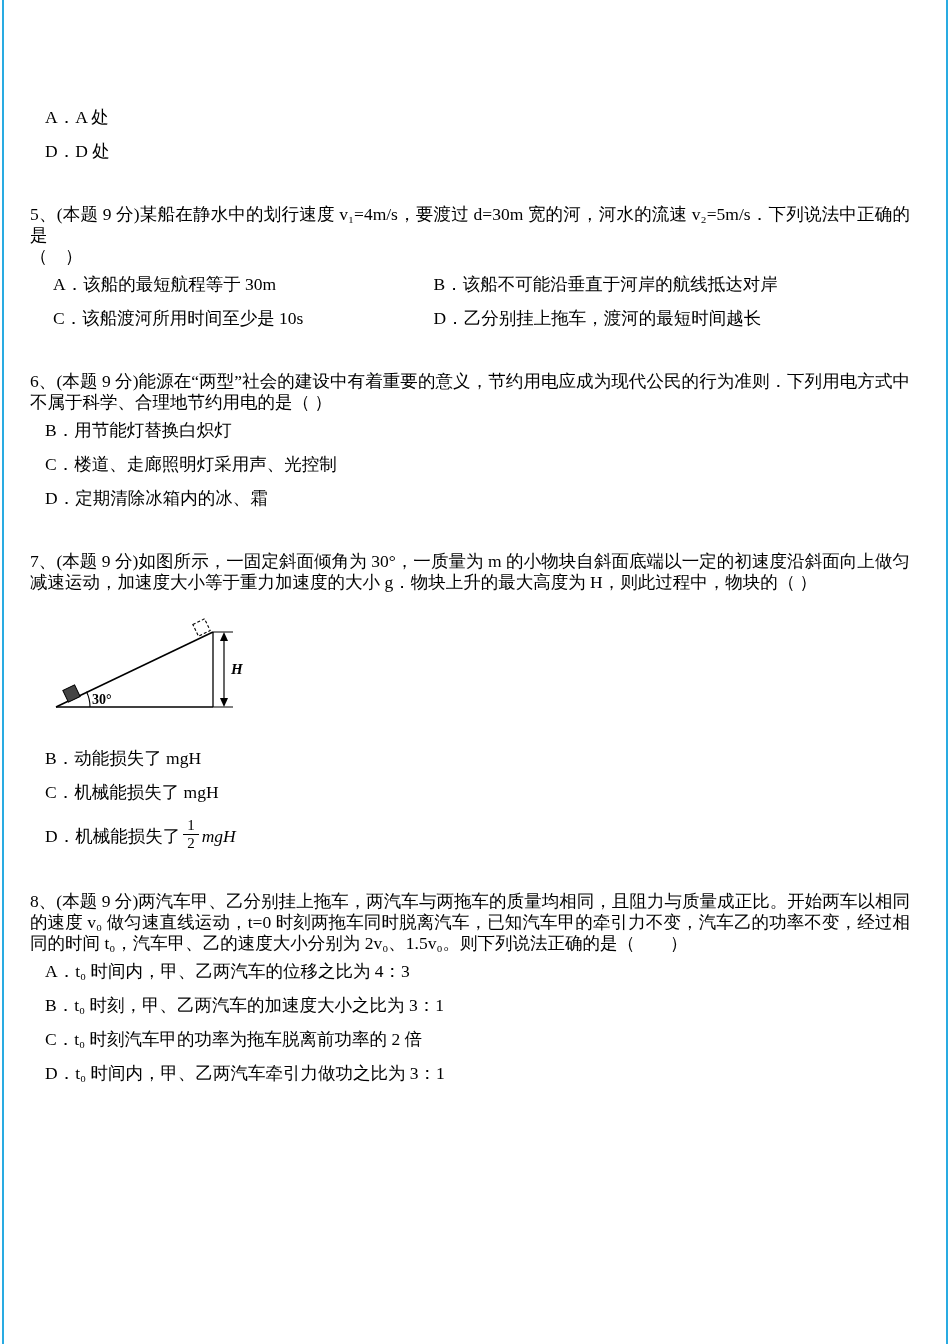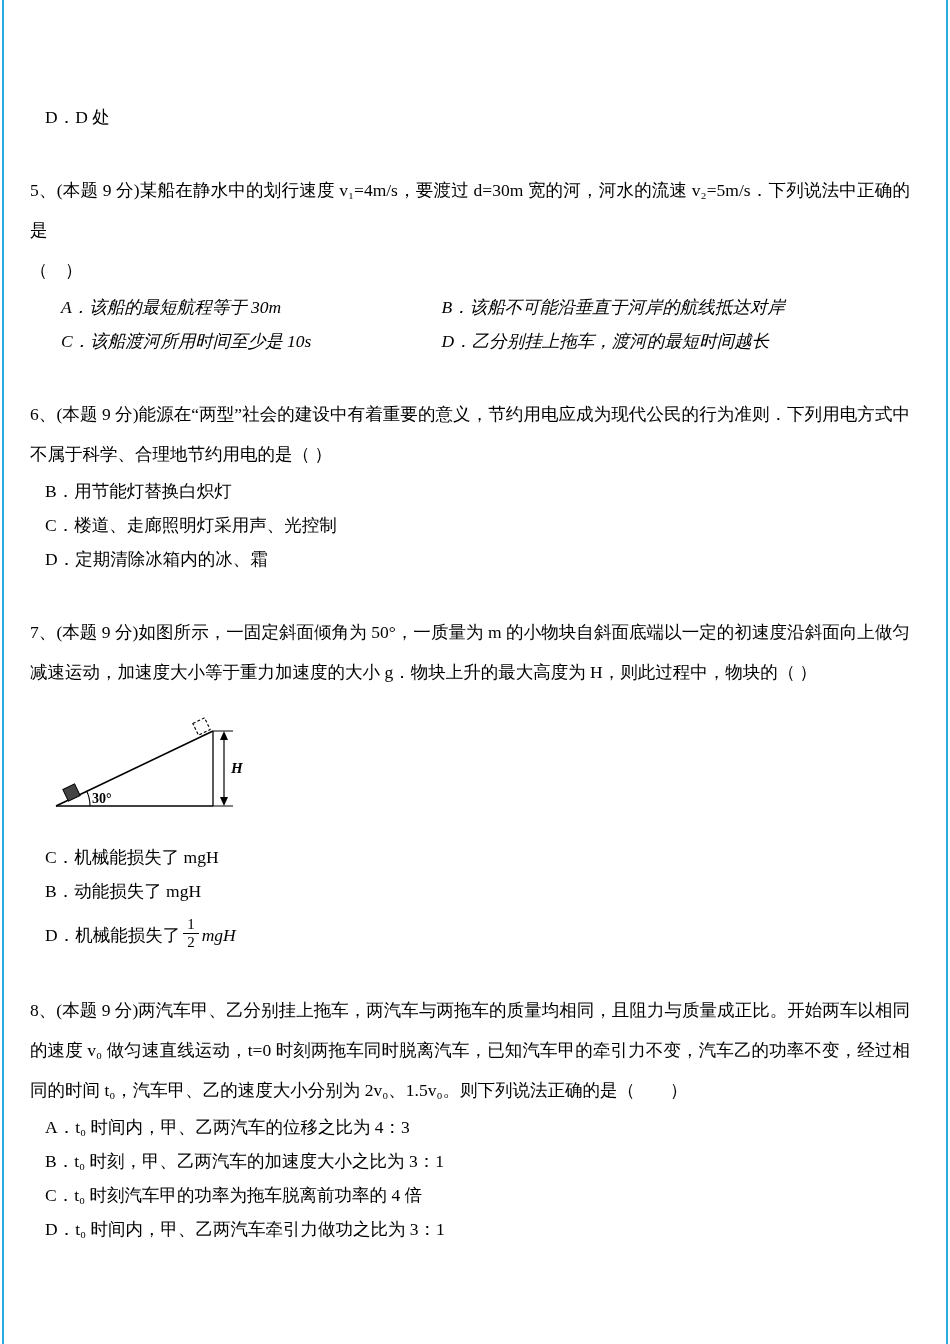--- a/index.html
+++ b/index.html
@@ -23,37 +23,37 @@
   .edge-line.left  { left: 2px; }
   .edge-line.right { right: 2px; }
 
   .content {
     padding: 100px 40px 20px 30px;
   }
 
   section { margin-bottom: 8px; }
 
   .stem {
-    line-height: 40px;
+    line-height: 21px;
     text-align: justify;
     white-space: pre-line;
     margin-top: 36px;
   }
 
   .opt-list .option {
     line-height: 34px;
     margin-left: 15px;
   }
 
   .two-col {
     display: grid;
     grid-template-columns: 44% 56%;
     margin-left: 15px;
   }
-  .two-col .option { line-height: 34px; margin-left: 16px; font-style: italic; }
+  .two-col .option { line-height: 34px; margin-left: 8px; }
 
   .diagram {
     margin: 14px 0 16px 18px;
   }
   .diagram svg { display: block; }
   svg text { font-family: "Liberation Serif", "DejaVu Serif", serif; }
   .svg-angle { font-size: 14px; font-weight: bold; }
   .svg-h { font-size: 15px; font-weight: bold; font-style: italic; }
 
   .frac-line {
@@ -79,20 +79,21 @@
 </style>
 </head>
 <body>
 
 <div class="edge-line left"></div>
 <div class="edge-line right"></div>
 
 <div class="content">
 
   <section class="opt-list">
+    <div class="option">A．A 处</div>
     <div class="option">D．D 处</div>
   </section>
 
   <section>
     <p class="stem">5、(本题 9 分)某船在静水中的划行速度 v₁=4m/s，要渡过 d=30m 宽的河，河水的流速 v₂=5m/s．下列说法中正确的是
 （　）</p>
     <div class="two-col">
       <div class="option">A．该船的最短航程等于 30m</div>
       <div class="option">B．该船不可能沿垂直于河岸的航线抵达对岸</div>
       <div class="option">C．该船渡河所用时间至少是 10s</div>
@@ -103,21 +104,21 @@
   <section>
     <p class="stem">6、(本题 9 分)能源在“两型”社会的建设中有着重要的意义，节约用电应成为现代公民的行为准则．下列用电方式中不属于科学、合理地节约用电的是（ ）</p>
     <div class="opt-list">
       <div class="option">B．用节能灯替换白炽灯</div>
       <div class="option">C．楼道、走廊照明灯采用声、光控制</div>
       <div class="option">D．定期清除冰箱内的冰、霜</div>
     </div>
   </section>
 
   <section>
-    <p class="stem">7、(本题 9 分)如图所示，一固定斜面倾角为 50°，一质量为 m 的小物块自斜面底端以一定的初速度沿斜面向上做匀减速运动，加速度大小等于重力加速度的大小 g．物块上升的最大高度为 H，则此过程中，物块的（ ）</p>
+    <p class="stem">7、(本题 9 分)如图所示，一固定斜面倾角为 30°，一质量为 m 的小物块自斜面底端以一定的初速度沿斜面向上做匀减速运动，加速度大小等于重力加速度的大小 g．物块上升的最大高度为 H，则此过程中，物块的（ ）</p>
 
     <div class="diagram">
       <svg width="235" height="118" viewBox="0 0 235 118">
 
         <line x1="8" y1="100" x2="165" y2="100" stroke="#000" stroke-width="1.6"></line>
         <line x1="8" y1="100" x2="165" y2="25" stroke="#000" stroke-width="1.6"></line>
         <line x1="165" y1="25" x2="165" y2="100" stroke="#000" stroke-width="1.3"></line>
 
         <line x1="165" y1="25" x2="185" y2="25" stroke="#000" stroke-width="1"></line>
         <line x1="165" y1="100" x2="185" y2="100" stroke="#000" stroke-width="1"></line>
@@ -130,36 +131,36 @@
 
         <rect x="17" y="80" width="13" height="13" fill="#444" stroke="#000" stroke-width="1" transform="rotate(-25.5 23.5 86.5)"></rect>
 
         <path d="M 42 100 A 34 34 0 0 0 38.5 84.8" fill="none" stroke="#000" stroke-width="1.1"></path>
         <text class="svg-angle" x="44" y="97">30°</text>
         <text class="svg-h" x="183" y="67">H</text>
       </svg>
     </div>
 
     <div class="opt-list">
+      <div class="option">B．动能损失了 mgH</div>
       <div class="option">C．机械能损失了 mgH</div>
-      <div class="option">B．动能损失了 mgH</div>
       <div class="option frac-line">
         <span>D．机械能损失了</span>
         <span class="frac">
           <span class="num">1</span>
           <span class="den">2</span>
         </span>
         <span class="ital">mgH</span>
       </div>
     </div>
   </section>
 
   <section style="margin-top:18px;">
     <p class="stem">8、(本题 9 分)两汽车甲、乙分别挂上拖车，两汽车与两拖车的质量均相同，且阻力与质量成正比。开始两车以相同的速度 v₀ 做匀速直线运动，t=0 时刻两拖车同时脱离汽车，已知汽车甲的牵引力不变，汽车乙的功率不变，经过相同的时间 t₀，汽车甲、乙的速度大小分别为 2v₀、1.5v₀。则下列说法正确的是（　　）</p>
     <div class="opt-list">
       <div class="option">A．t₀ 时间内，甲、乙两汽车的位移之比为 4：3</div>
       <div class="option">B．t₀ 时刻，甲、乙两汽车的加速度大小之比为 3：1</div>
-      <div class="option">C．t₀ 时刻汽车甲的功率为拖车脱离前功率的 4 倍</div>
+      <div class="option">C．t₀ 时刻汽车甲的功率为拖车脱离前功率的 2 倍</div>
       <div class="option">D．t₀ 时间内，甲、乙两汽车牵引力做功之比为 3：1</div>
     </div>
   </section>
 
 </div>
 
 </body></html>

